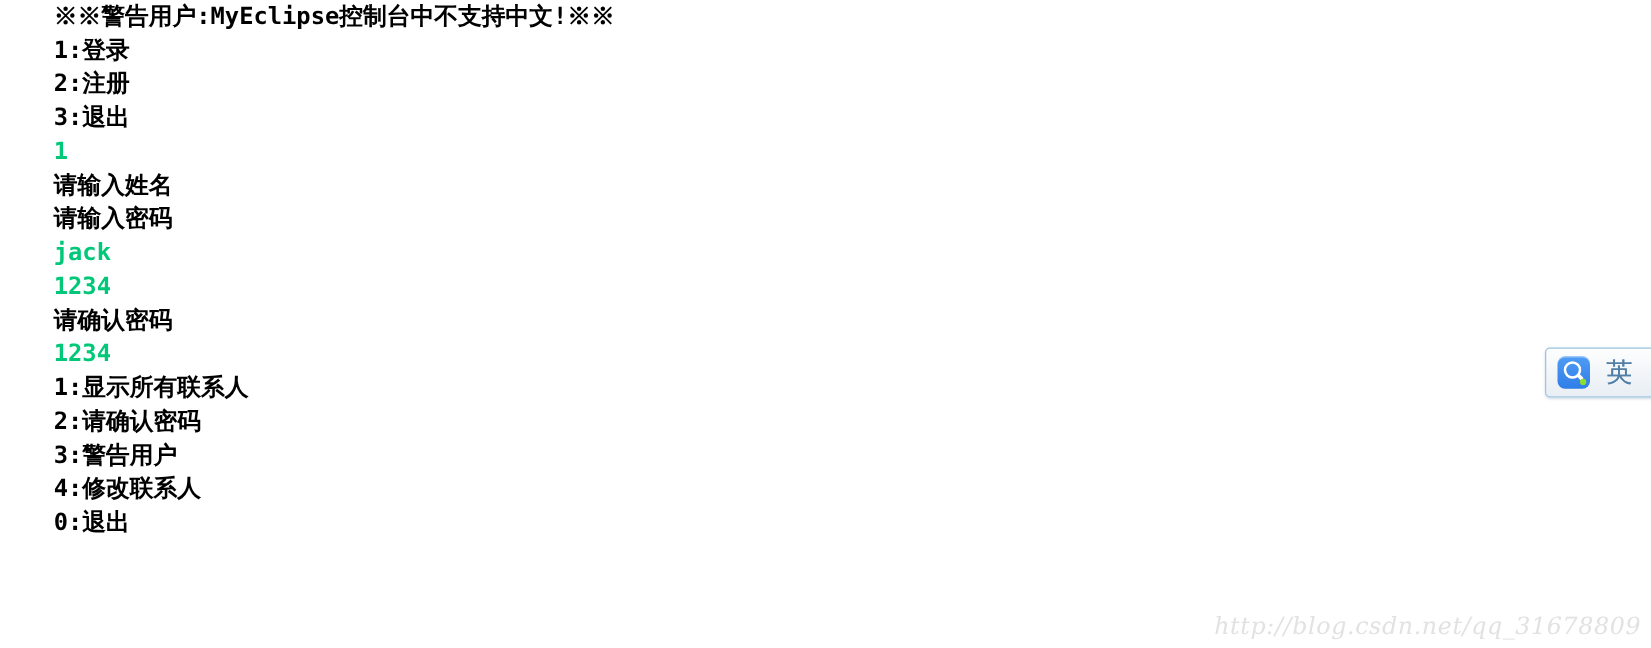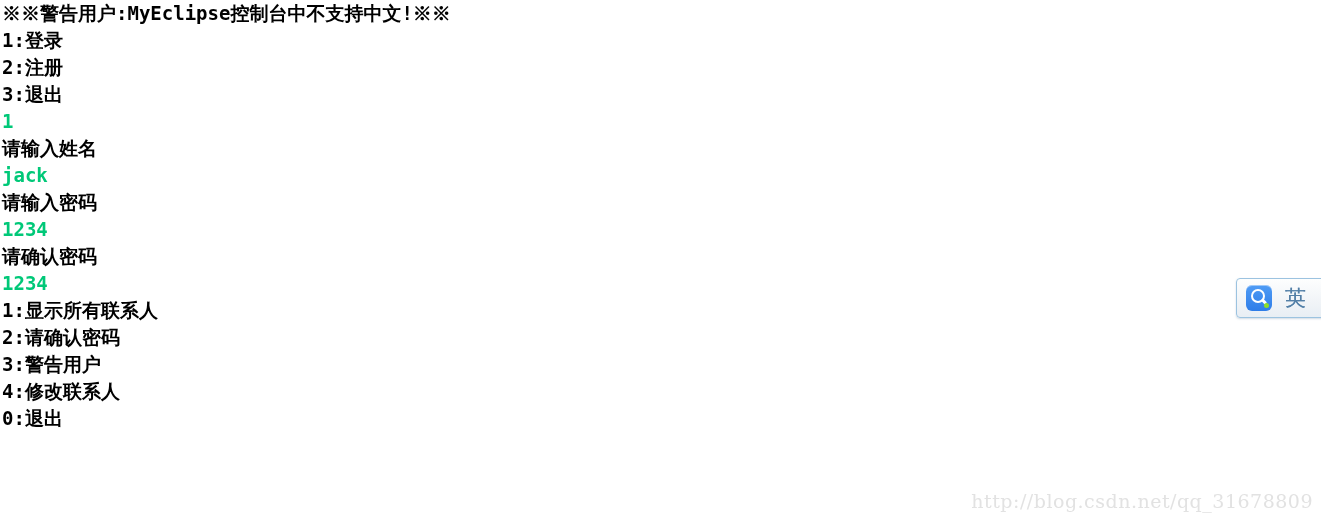--- a/index.html
+++ b/index.html
@@ -24,20 +24,21 @@
     padding: 0;
   }
   .console-line {
     height: 27px;
     line-height: 27px;
     font-size: 19px;
     white-space: pre;
     padding-left: 2px;
     color: #000000;
     letter-spacing: 0px;
+    margin-left: 41px;
   }
   .console-line.bold {
     font-weight: bold;
   }
   .console-line.input-echo {
     color: #00c878;
     font-weight: bold;
   }
   .console-line.plain {
     font-weight: bold;
@@ -126,34 +127,35 @@
   #watermark {
     position: absolute;
     right: 8px;
     bottom: 6px;
     font-family: "DejaVu Serif", "Liberation Serif", serif;
     font-size: 19px;
     line-height: 22px;
     color: #e2e2e2;
     letter-spacing: 0.5px;
     white-space: nowrap;
+    font-style: italic;
   }
 </style>
 </head>
 <body>
 
 <div id="console-output">
     <div class="console-line bold">※※警告用户:MyEclipse控制台中不支持中文!※※</div>
     <div class="console-line bold">1:登录</div>
     <div class="console-line bold">2:注册</div>
     <div class="console-line bold">3:退出</div>
     <div class="console-line input-echo">1</div>
     <div class="console-line plain">请输入姓名</div>
+    <div class="console-line plain">请输入密码</div>
     <div class="console-line input-echo">jack</div>
-    <div class="console-line plain">请输入密码</div>
     <div class="console-line input-echo">1234</div>
     <div class="console-line plain">请确认密码</div>
     <div class="console-line input-echo">1234</div>
     <div class="console-line bold">1:显示所有联系人</div>
     <div class="console-line bold">2:请确认密码</div>
     <div class="console-line bold">3:警告用户</div>
     <div class="console-line bold">4:修改联系人</div>
     <div class="console-line bold">0:退出</div>
   </div>
 

